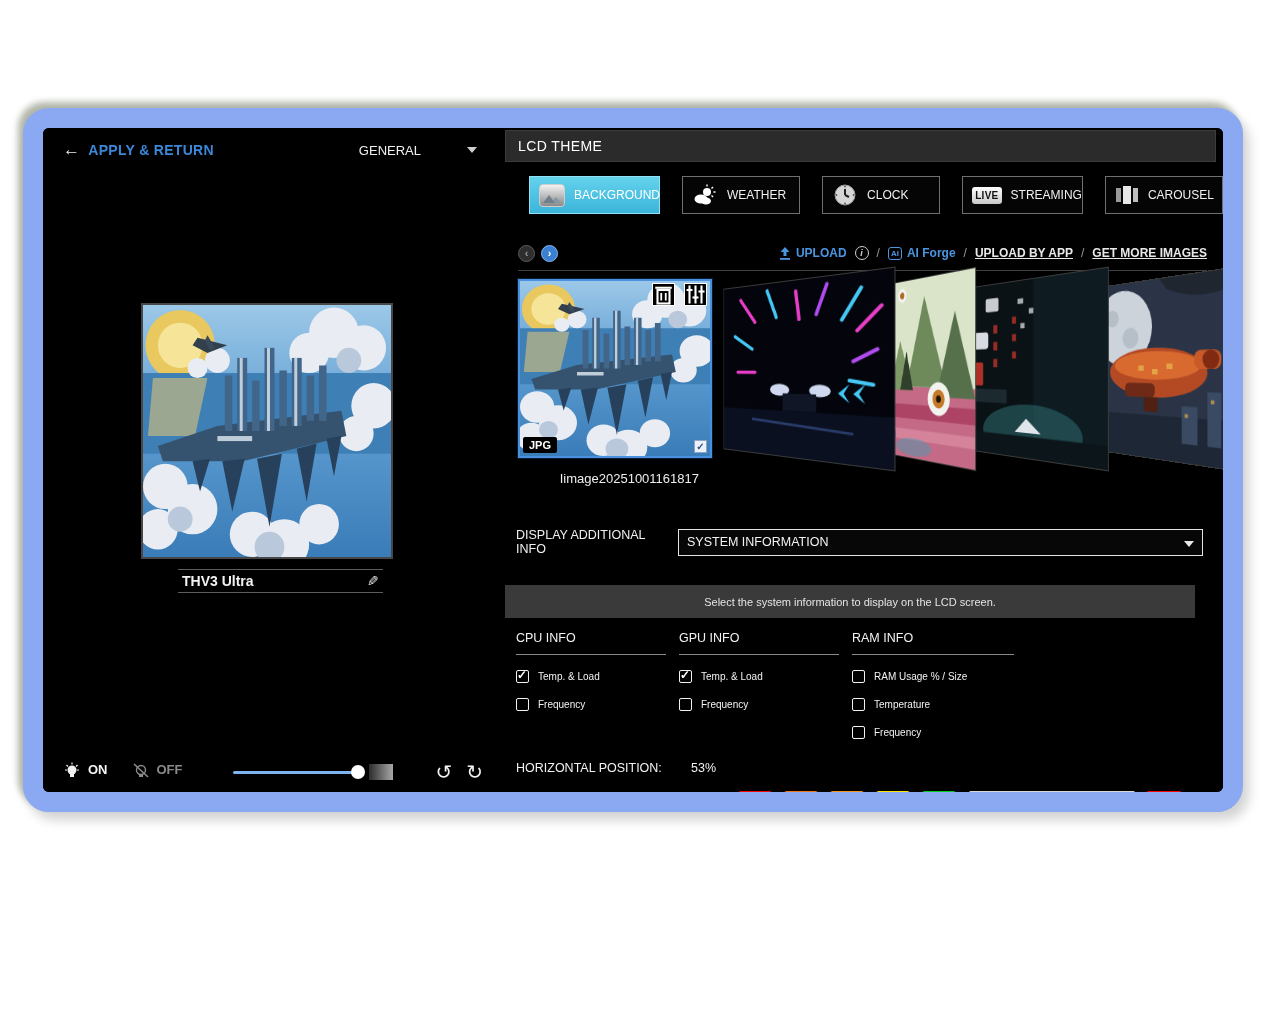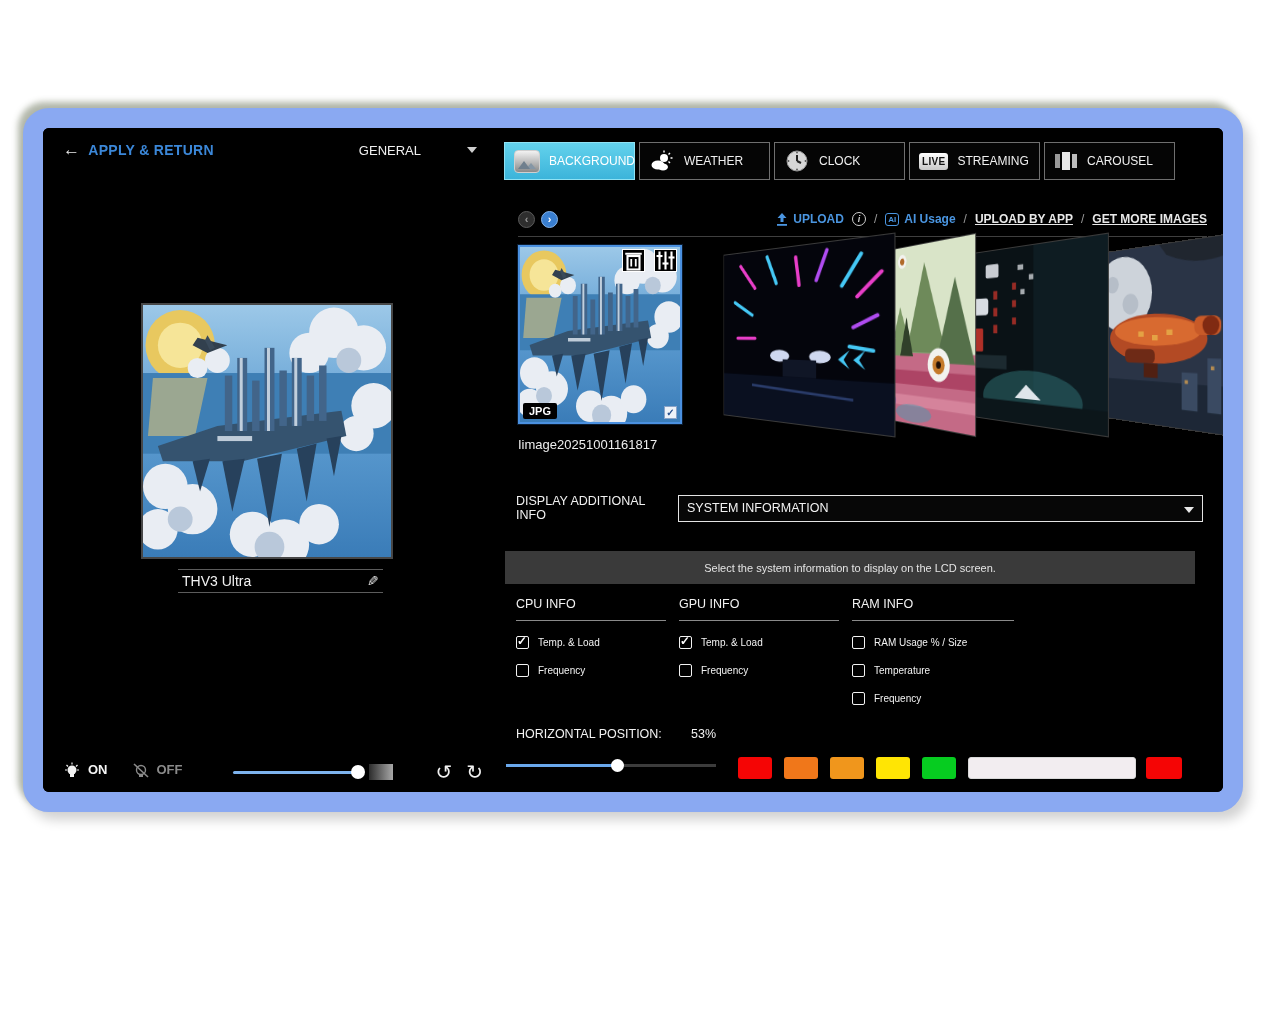--- a/index.html
+++ b/index.html
@@ -18,38 +18,38 @@
   .topbar { display:flex; align-items:center; justify-content:space-between; padding:12px 26px 0 20px; }
   .apply-return { display:flex; align-items:center; gap:8px; color:#3b87d8; font-weight:bold; font-size:14px; cursor:pointer; letter-spacing:.3px; }
   .apply-return .arrow { color:#e8e8e8; font-size:17px; font-weight:bold; }
   .general-dd { display:flex; align-items:center; gap:46px; color:#f0f0f0; font-size:13px; cursor:pointer; }
   .caret { width:0; height:0; border-left:5px solid transparent; border-right:5px solid transparent; border-top:6px solid #cfcfcf; }
 
   .preview-block { margin-top:143px; margin-left:98px; width:252px; }
   .preview-image { width:252px; height:256px; border:2px solid #474747; background:#1a3a5c; }
   .preview-image svg { display:block; width:100%; height:100%; }
   .device-name-field { margin-top:10px; margin-left:37px; width:205px; display:flex; align-items:center; justify-content:space-between; border-top:1px solid #5c5c5c; border-bottom:1px solid #5c5c5c; padding:3px 4px; }
-  .device-name { color:#f2f2f2; font-size:14px; font-weight:normal; }
+  .device-name { color:#f2f2f2; font-size:14px; font-weight:bold; }
   .edit-pencil { color:#e8e8e8; font-size:14px; cursor:pointer; transform:scaleX(-1); display:inline-block; }
 
   .left-bottom { position:absolute; left:20px; bottom:10px; width:420px; display:flex; align-items:center; }
   .toggle { display:flex; align-items:flex-start; gap:7px; cursor:pointer; }
   .toggle-label-on { color:#f5f5f5; font-size:13px; font-weight:bold; }
   .toggle-label-off { color:#8a8a8a; font-size:13px; font-weight:bold; }
   .bulb-svg { display:block; }
   .bright-slider { position:relative; width:140px; height:14px; margin-left:50px; }
   .bright-track { position:absolute; top:6px; left:0; width:100%; height:3px; background:#7db3ee; border-radius:2px; }
   .bright-knob { position:absolute; top:0; width:14px; height:14px; border-radius:50%; background:#ffffff; margin-left:-7px; }
   .grad-box { width:26px; height:16px; margin-left:6px; background:linear-gradient(90deg,#2c2c2c,#a8a8a8); }
   .rotate-group { display:flex; gap:14px; margin-left:42px; }
   .rotate-btn { color:#f0f0f0; font-size:20px; font-family:"DejaVu Sans",sans-serif; cursor:pointer; line-height:1; }
 
   
   .lcd-header { margin:2px 7px 0 2px; height:32px; background:#2b2b2b; border:1px solid #3c3c3c; display:flex; align-items:center; padding-left:12px; color:#fff; font-size:14px; letter-spacing:.4px; }
-  .tabs { display:flex; gap:4px; margin:14px 0 0 1px;border-radius:8px; }
+  .tabs { display:flex; gap:22px; margin:14px 0 0 26px;border-radius:8px; }
   .tab { width:131px; height:38px; display:flex; align-items:center; gap:9px; padding-left:9px; background:#050505; border:1px solid #6f6f6f; color:#f0f0f0; font-size:12px; cursor:pointer; }
   .tab.active { background:linear-gradient(180deg,#63d2ec,#3cb4da); border:1px solid #8fe2f4; color:#fff; }
   .tab-icon { width:26px; height:24px; flex:none; display:flex; align-items:center; justify-content:center; }
   .img-icon { width:26px; height:23px; border-radius:4px; background:linear-gradient(180deg,#f2f2f2,#8a8a8a); position:relative; overflow:hidden; border:1px solid #cfcfcf; }
   .img-icon::after { content:""; position:absolute; bottom:3px; left:3px; border-left:6px solid transparent; border-right:6px solid transparent; border-bottom:8px solid #6f7f8d; }
   .img-icon::before { content:""; position:absolute; bottom:3px; left:11px; border-left:5px solid transparent; border-right:5px solid transparent; border-bottom:6px solid #8596a5; }
   .live-badge { background:linear-gradient(180deg,#ffffff,#c8c8c8); color:#111; font-size:10px; font-weight:bold; border-radius:3px; padding:3px 3px; letter-spacing:.3px; }
   .carousel-icon span { display:inline-block; background:#e8e8e8; margin:0 1px; vertical-align:middle; }
   .carousel-icon .c1 { width:5px; height:14px; background:#9a9a9a; }
   .carousel-icon .c2 { width:8px; height:18px; }
@@ -61,35 +61,35 @@
   .nav-next { background:#3a7fd0; border:1px solid #85b4ea; color:#fff; margin-left:6px; }
   .upload-links { margin-left:auto; display:flex; align-items:flex-end; gap:8px; font-size:12px; font-weight:bold; }
   .link-blue { color:#4a95e0; display:flex; align-items:center; gap:5px; cursor:pointer; }
   .link-white { color:#e8e8e8; text-decoration:underline; cursor:pointer; }
   .sep { color:#9a9a9a; font-weight:normal; }
   .info-circle { width:14px; height:14px; border:1.4px solid #cfcfcf; border-radius:50%; color:#cfcfcf; font-size:9px; font-weight:bold; display:flex; align-items:center; justify-content:center; font-style:italic; cursor:pointer; }
   .ai-chip { border:1.4px solid #4a95e0; border-radius:3px; color:#4a95e0; font-size:8px; font-weight:bold; padding:1px 2px; position:relative; }
   .divider { height:1px; background:#3f3f3f; margin:6px 16px 0 15px; }
 
   .thumbs { position:relative; height:182px; margin-top:8px; }
-  .thumb-main { position:absolute; left:15px; top:0; width:164px; height:179px; border:2px solid #4a90e0; outline:1px solid #0b1c30; background:#fdba74; cursor:pointer; }
+  .thumb-main { position:absolute; left:15px; top:0; width:194px; height:179px; border:2px solid #4a90e0; outline:1px solid #0b1c30; background:#fdba74; cursor:pointer; }
   .thumb-main svg { display:block; width:100%; height:100%; }
   .thumb-tool { position:absolute; top:2px; width:23px; height:23px; background:#000; border:1.5px solid #fff; display:flex; align-items:center; justify-content:center; cursor:pointer; }
   .tool-trash { right:35px; }
   .tool-tune { right:3px; }
   .fmt-badge { position:absolute; left:3px; bottom:3px; background:#000; color:#fff; font-size:11px; font-weight:bold; padding:2px 6px; border-radius:2px; }
   .sel-check { position:absolute; right:3px; bottom:3px; width:13px; height:13px; background:#eef2f8; border:1px solid #8aa4c8; color:#274f8c; font-size:10px; font-weight:bold; display:flex; align-items:center; justify-content:center; cursor:pointer; }
   .thumb-skew { position:absolute; top:0; height:180px; cursor:pointer; }
   .thumb-skew svg { display:block; width:100%; height:100%; border:1px solid #3a3a3a; }
   .ts2 { left:190px; width:212px; transform:perspective(520px) rotateY(-37deg); z-index:4; }
   .ts3 { left:330px; width:160px; transform:perspective(480px) rotateY(-46deg); z-index:3; }
   .ts4 { left:428px; width:190px; transform:perspective(500px) rotateY(-40deg); z-index:2; }
   .ts5 { left:556px; width:186px; transform:perspective(500px) rotateY(-40deg); z-index:1; }
 
-  .filename { margin-top:10px; margin-left:15px; width:181px; text-align:left; color:#eeeeee; font-size:13px; }
+  .filename { margin-top:10px; margin-left:15px; width:181px; text-align:right; color:#eeeeee; font-size:13px; }
 
   .display-info-row { display:flex; align-items:center; margin:42px 0 0 13px; }
   .display-info-label { color:#f0f0f0; font-size:12.5px; width:162px; }
   .select-box { position:relative; width:525px; height:27px; background:#070707; border:1px solid #e4e4e4; display:flex; align-items:center; padding-left:8px; color:#f2f2f2; font-size:12.5px; cursor:pointer; }
   .select-box .caret { position:absolute; right:8px; top:11px; border-top-color:#e8e8e8; }
 
   .helper-banner { margin:29px 28px 0 2px; height:33px; background:#3a3a3a; display:flex; align-items:center; justify-content:center; color:#e4e4e4; font-size:11px; }
 
   .info-columns { display:flex; gap:13px; margin:13px 0 0 13px; }
   .info-col { }
@@ -338,20 +338,23 @@
         </div>
         <div class="grad-box"></div>
         <div class="rotate-group">
           <span class="rotate-btn">↺</span>
           <span class="rotate-btn">↻</span>
         </div>
       </div>
     </div>
 
     <div class="right-pane">
+      <div class="lcd-header">
+        <span>LCD THEME</span>
+      </div>
 
       <div class="tabs">
         <div class="tab active">
           <span class="tab-icon">
               <span class="img-icon"></span>
             </span>
           <span>BACKGROUND</span>
         </div>
         <div class="tab">
           <span class="tab-icon">
@@ -404,21 +407,21 @@
             <svg width="12" height="13" viewBox="0 0 12 13">
               <polygon points="6,0 10.5,5 7.5,5 7.5,9 4.5,9 4.5,5 1.5,5" fill="#4a95e0"></polygon>
               <rect x="1" y="11" width="10" height="1.8" fill="#4a95e0"></rect>
             </svg>
             <span>UPLOAD</span>
           </span>
           <span class="info-circle">i</span>
           <span class="sep">/</span>
           <span class="link-blue">
             <span class="ai-chip">AI</span>
-            <span>AI Usage</span>
+            <span>AI Forge</span>
           </span>
           <span class="sep">/</span>
           <span class="link-white">UPLOAD BY APP</span>
           <span class="sep">/</span>
           <span class="link-white">GET MORE IMAGES</span>
         </div>
       </div>
       <div class="divider"></div>
 
       <div class="thumbs">

